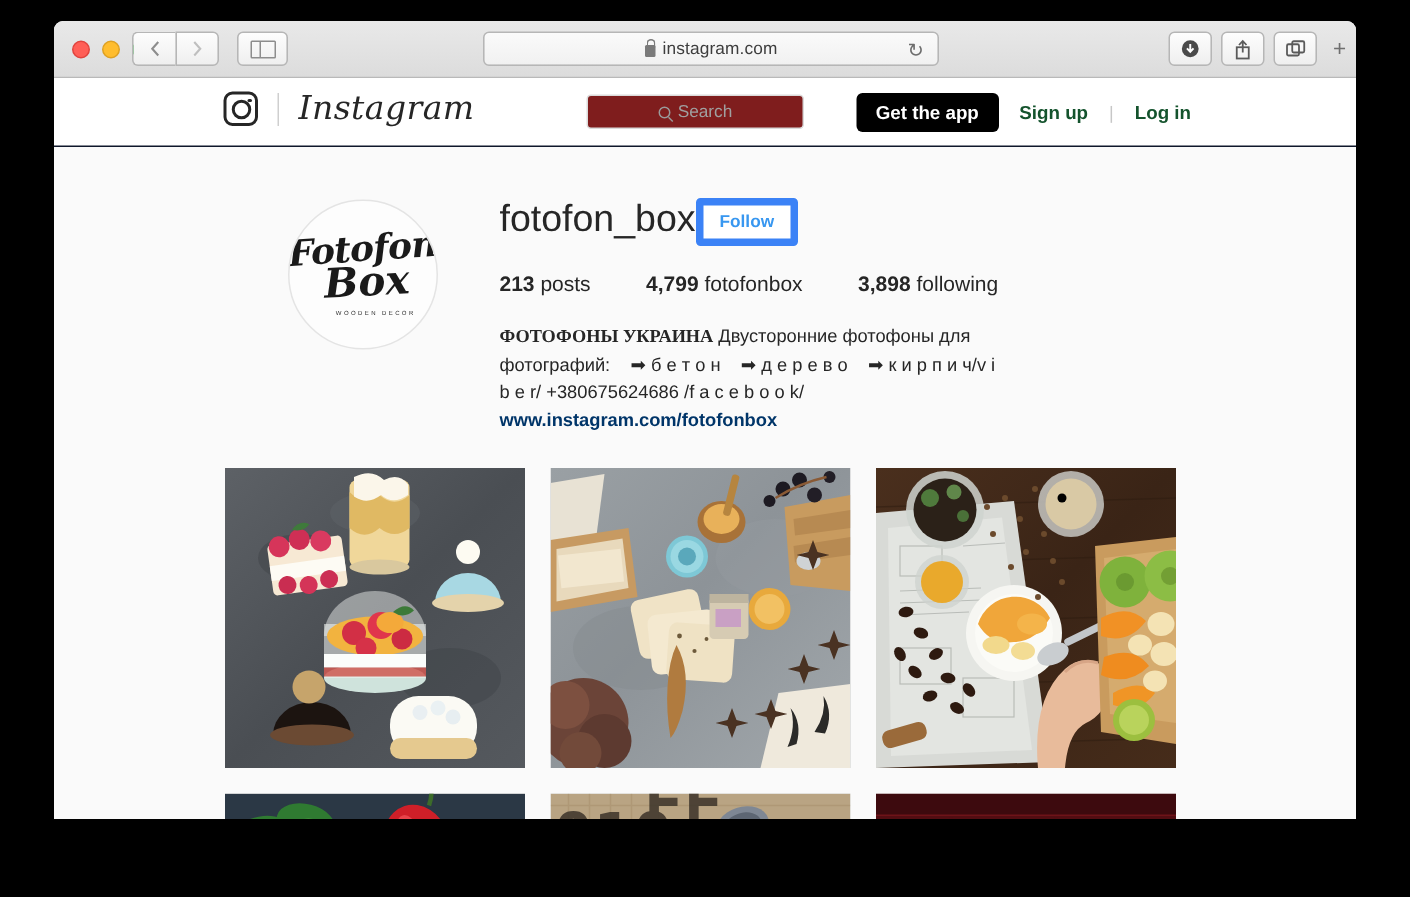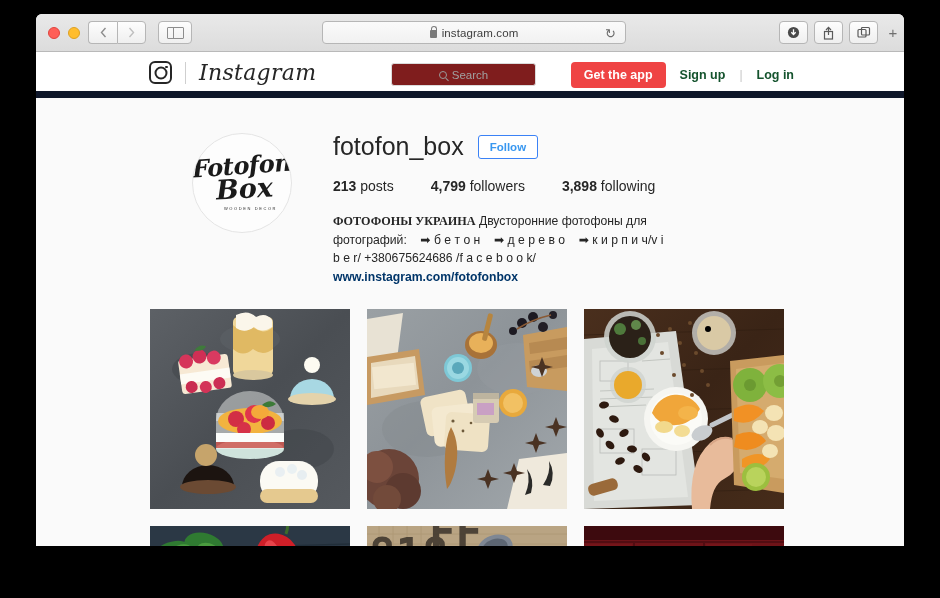--- a/index.html
+++ b/index.html
@@ -153,21 +153,21 @@
   .page {
     background: #fafafa;
     height: 494px;
     position: relative;
     overflow: hidden;
   }
 
   .ig-header {
     height: 46px;
     background: #ffffff;
-    border-bottom: 7px solid #0f172a;
+    border-bottom: 1px solid #0f172a;
     position: relative;
   }
 
   .ig-logo-group {
     position: absolute;
     left: 113px; top: 8px;
     display: flex;
     align-items: center;
     gap: 13px;
   }
@@ -238,21 +238,21 @@
   }
 
   .ig-actions {
     position: absolute;
     right: 110px; top: 10px;
     display: flex;
     align-items: center;
     gap: 14px;
   }
   .get-app-btn {
-    background: #ef4444;
+    background: #000000;
     color: #ffffff;
     border: none;
     border-radius: 4px;
     font-size: 12.5px;
     font-weight: bold;
     padding: 6px 13px;
     font-family: "Liberation Sans", sans-serif;
     cursor: pointer;
   }
   .auth-link {
@@ -314,31 +314,29 @@
     margin-top: 5px;
     margin-left: 18px;
   }
 
   .info-col {
     flex: 1;
     padding-top: 4px;
   }
   .name-row {
     display: flex;
-    align-items: center;
-    gap: 14px;
   }
   .username {
     font-size: 25px;
     font-weight: 300;
     color: #262626;
     font-family: "Liberation Sans", sans-serif;
   }
   .follow-btn {
-    border: 1px solid #3b82f6;
+    border: 5px solid #3b82f6;
     color: #3897f0;
     background: #ffffff;
     border-radius: 3px;
     font-size: 11.5px;
     font-weight: bold;
     padding: 5px 11px;
     font-family: "Liberation Sans", sans-serif;
     cursor: pointer;
   }
 
@@ -473,21 +471,21 @@
         </div>
 
         <div class="info-col">
           <div class="name-row">
             <span class="username">fotofon_box</span>
             <button class="follow-btn">Follow</button>
           </div>
 
           <div class="stats-row">
             <span><span class="stat-num">213</span> <span>posts</span></span>
-            <span><span class="stat-num">4,799</span> <span>followers</span></span>
+            <span><span class="stat-num">4,799</span> <span>fotofonbox</span></span>
             <span><span class="stat-num">3,898</span> <span>following</span></span>
           </div>
 
           <div class="bio">
             <span class="bio-title">ФОТОФОНЫ УКРАИНА</span><span> Двусторонние фотофоны для</span>
             <span>фотографий:</span>&nbsp;&nbsp;&nbsp;&nbsp;<span>➡ б е т о н</span>&nbsp;&nbsp;&nbsp;&nbsp;<span>➡ д е р е в о</span>&nbsp;&nbsp;&nbsp;&nbsp;<span>➡ к и р п и ч/v i b e r/</span>
             <span>+380675624686</span> <span>/f a c e b o o k/</span> <a class="bio-link">www.instagram.com/fotofonbox</a>
           </div>
         </div>
       </div>

